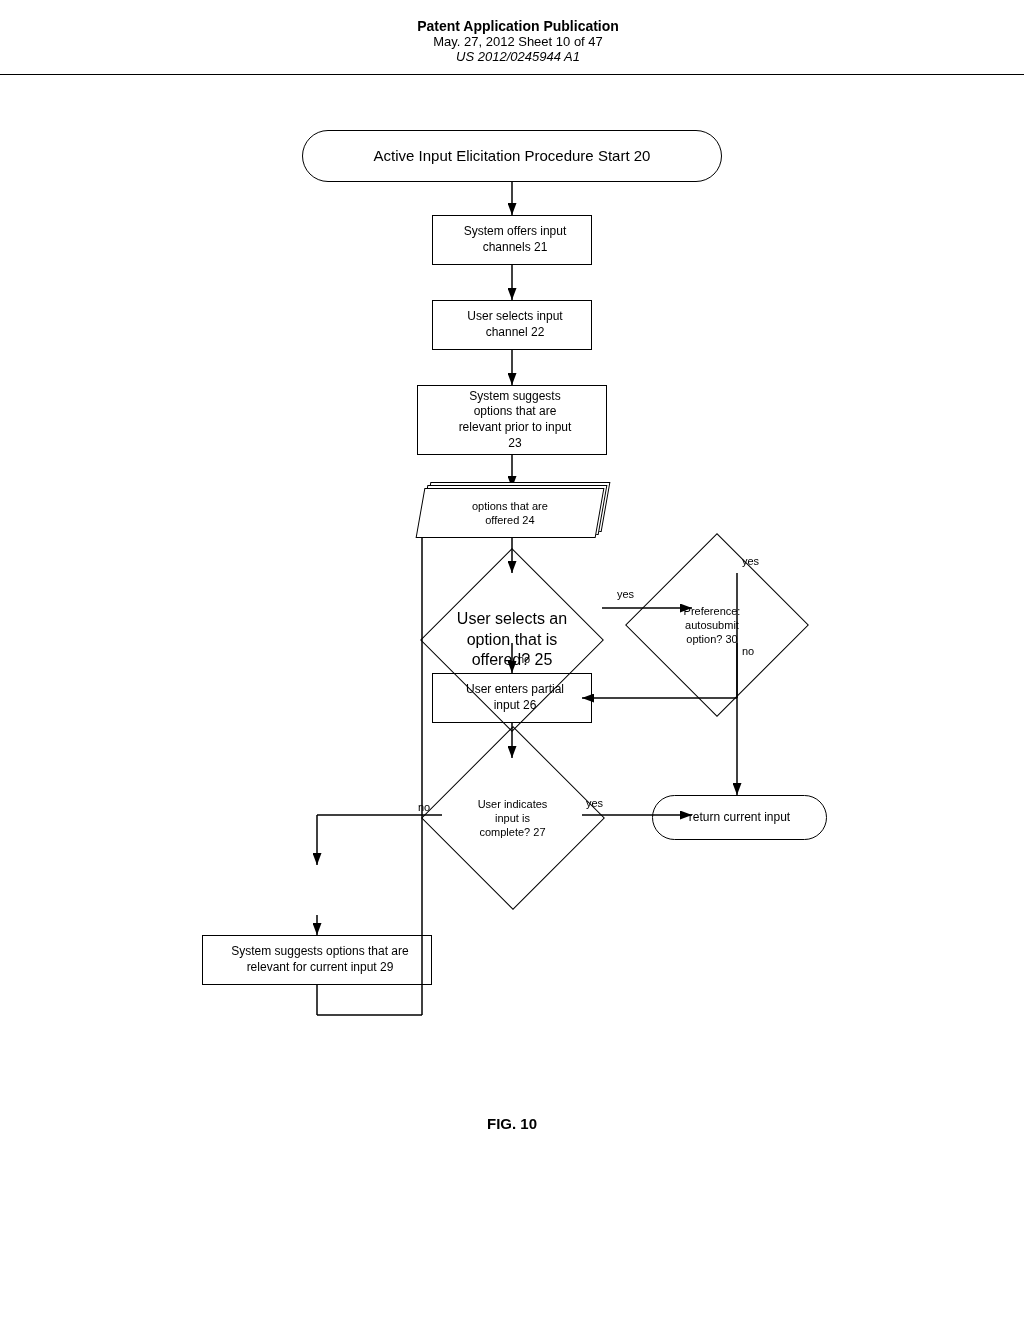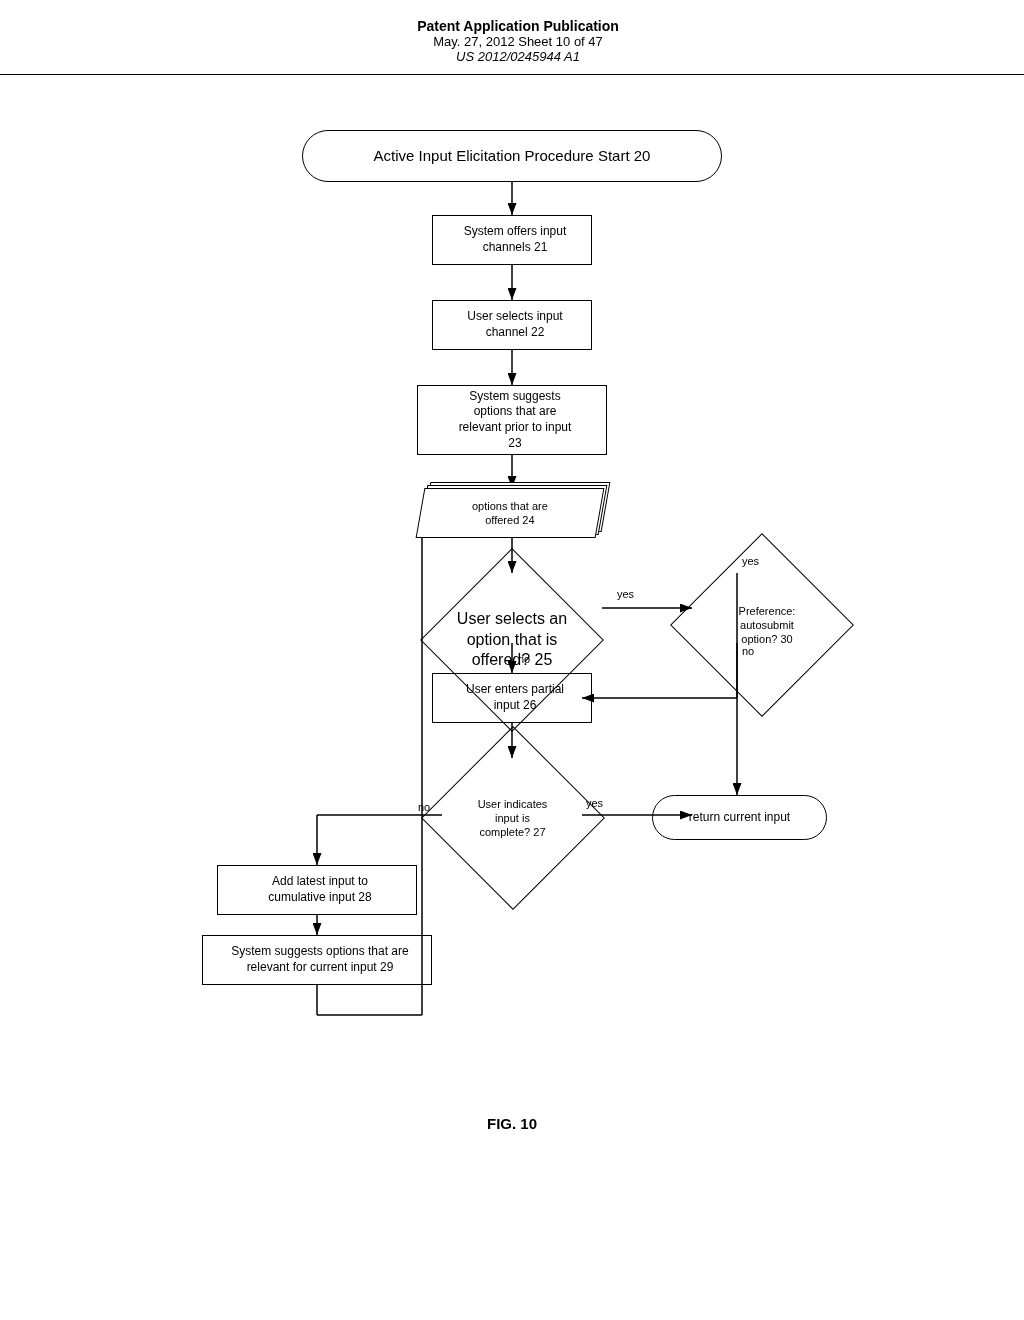--- a/index.html
+++ b/index.html
@@ -201,29 +201,26 @@
       <span>User enters partial<br>input 26</span>
     </div>
 
     <div style="position:absolute; left:258px; top:638px; width:185px; height:130px; display:flex; align-items:center; justify-content:center;">
       <div style="width:130px; height:130px; border:1.5px solid #000; transform:rotate(45deg); position:absolute;"></div>
       <div style="position:relative; z-index:1; text-align:center; font-size:11px; line-height:1.3; width:120px;">
         User indicates<br>input is<br>complete? 27
       </div>
     </div>
 
-    <div class="fc-shape rect" style="left:55px; top:750px; width:200px; height:50px;">
-      <span>Add latest input to<br>cumulative input 28</span>
-    </div>
 
     <div class="fc-shape rect" style="left:40px; top:820px; width:230px; height:50px;">
       <span>System suggests options that are<br>relevant for current input 29</span>
     </div>
 
-    <div style="position:absolute; left:490px; top:435px; width:175px; height:150px; display:flex; align-items:center; justify-content:flex-end;">
+    <div style="position:absolute; left:490px; top:435px; width:175px; height:150px; display:flex; align-items:center; justify-content:flex-start;">
       <div style="width:130px; height:130px; border:1.5px solid #000; transform:rotate(45deg); position:absolute;"></div>
       <div style="position:relative; z-index:1; text-align:center; font-size:11px; line-height:1.3; width:120px;">
         Preference:<br>autosubmit<br>option? 30
       </div>
     </div>
 
     <div class="fc-shape rounded-rect" style="left:490px; top:680px; width:175px; height:45px;">
       <span>return current input</span>
     </div>
 

